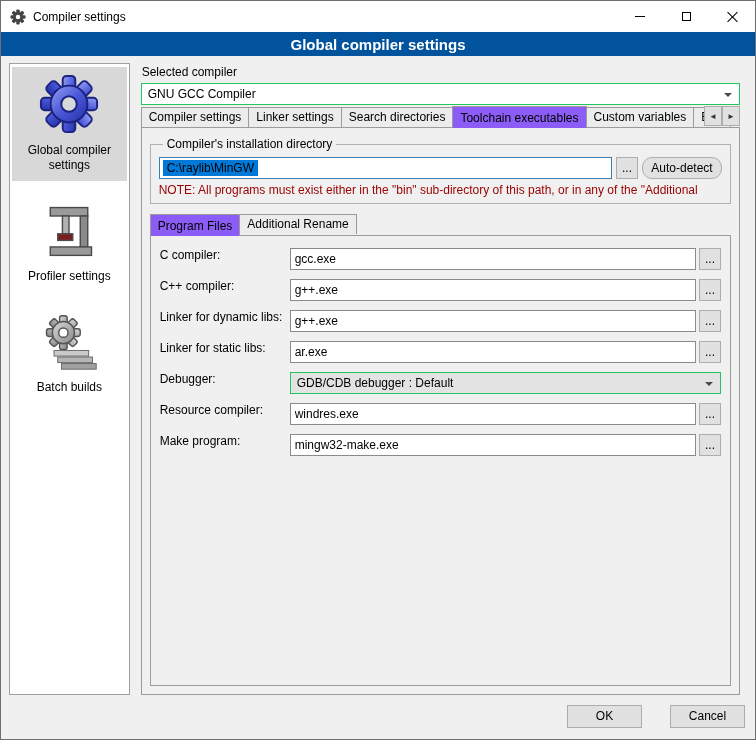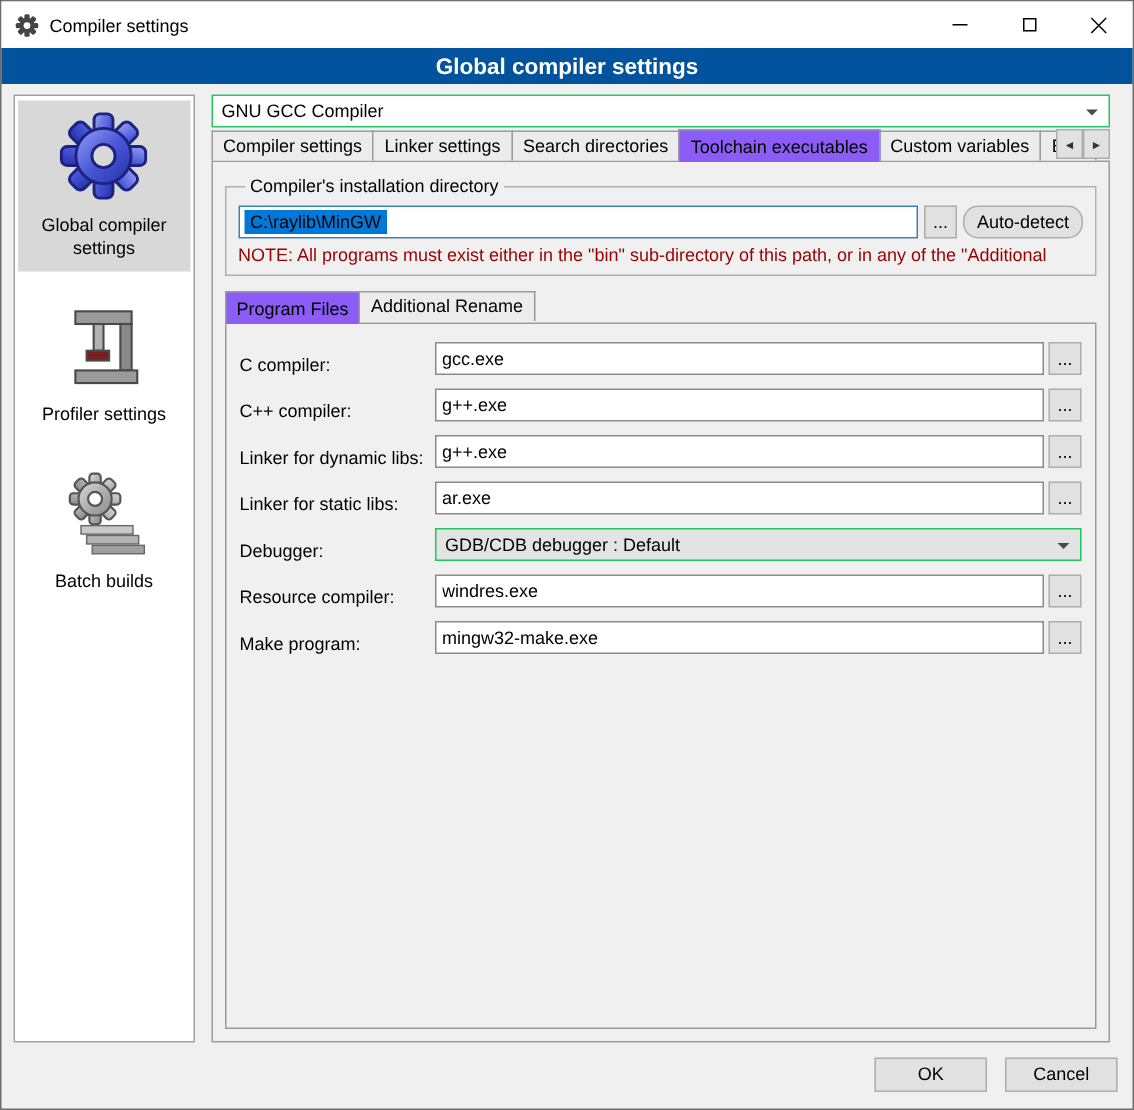--- a/index.html
+++ b/index.html
@@ -79,30 +79,30 @@
                 display:flex; align-items:center; padding:0 3px; overflow:hidden; white-space:nowrap; }
   .sel-text { background:var(--selection-blue,#0078D7); color:#000000; padding:1px 4px; }
   .btn.browse { width:22px; flex:0 0 auto; }
   .btn.autodetect { width:80px; flex:0 0 auto;border-radius:10px; }
   .note { color:var(--note-red,#990000); margin-top:4px; white-space:nowrap; overflow:hidden; }
 
   
   .subtabbar { display:flex; align-items:flex-start; height:22px; flex:0 0 auto; }
   .subpanel { border:1px solid #9b9b9b; background:#f0f0f0; margin-top:-1px; flex:1 1 auto;
               padding:12px 9px; min-height:0; }
-  .frow { display:flex; align-items:flex-end; margin-bottom:9px; }
+  .frow { display:flex; align-items:flex-start; margin-bottom:9px; }
   .flabel { width:130px; flex:0 0 auto; }
   .tinput { flex:1 1 auto; height:22px; border:1px solid #8a8a8a; background:#fff; padding:4px 4px;
             font-family:"Liberation Sans",sans-serif; font-size:12px; }
   .frow .btn.browse { margin-left:3px; }
   .frow .combo { flex:1 1 auto; }
 
   
   .footer { flex:0 0 40px; display:flex; justify-content:flex-end; align-items:center;
-            gap:12px; padding:0 10px 6px; }
+            gap:28px; padding:0 10px 6px; }
   .footer .btn { width:75px; height:23px; }
 </style>
 </head>
 <body>
 
 <div class="window">
 
   <div class="titlebar">
     <span class="app-icon">
       <svg width="16" height="16" viewBox="0 0 64 64">
@@ -203,20 +203,21 @@
               <rect x="24" y="55" width="37" height="6" fill="#a0a0a0"></rect>
             </g>
           </svg>
         </span>
         <span class="side-label">Batch builds</span>
       </div>
     </div>
 
     <div class="main">
 
+      <div class="field-label">Selected compiler</div>
 
       <div class="combo">
         <span>GNU GCC Compiler</span>
         <span class="combo-arrow"></span>
       </div>
 
 
       <div class="tabbar">
         <div class="tab">Compiler settings</div>
         <div class="tab">Linker settings</div>

